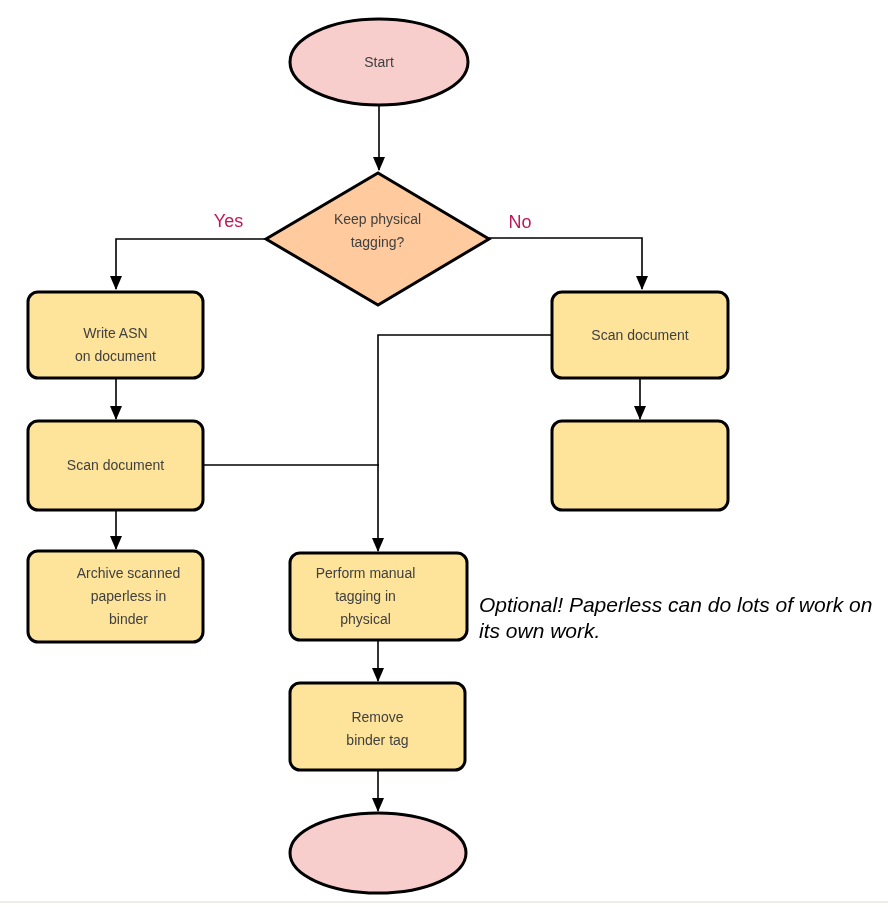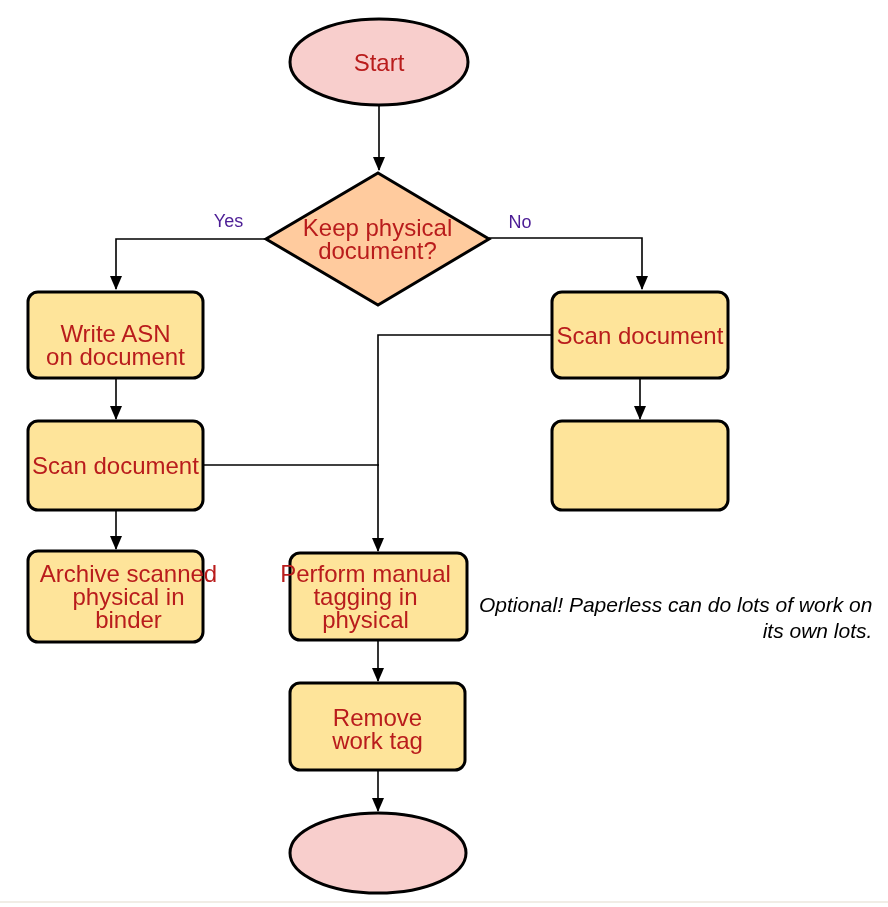--- a/index.html
+++ b/index.html
@@ -30,44 +30,44 @@
     stroke: #000000;
     stroke-width: 3px;
   }
   .node-label {
     position: absolute;
     display: flex;
     flex-direction: column;
     align-items: center;
     justify-content: center;
     text-align: right;
-    font-size: 24px;
+    font-size: 14px;
     line-height: 23px;
-    color: #b91c1c;
+    color: #404040;
   }
   .node-label > div { white-space: nowrap; }
   .edge-label {
     position: absolute;
     font-size: 18px;
     line-height: 22px;
-    color: #4c1d95;
+    color: #be185d;
     display: flex;
     align-items: center;
     justify-content: center;
   }
   .annotation {
     position: absolute;
     left: 479px;
     top: 592px;
     font-size: 21px;
     font-style: italic;
     line-height: 26px;
     color: #000000;
   }
-  .annotation > div { white-space: nowrap; text-align: right; }
+  .annotation > div { white-space: nowrap; }
   .bottom-divider {
     position: absolute;
     left: 0;
     top: 901px;
     width: 888px;
     height: 2px;
     background: #f1ede6;
   }
 </style>
 </head>
@@ -102,60 +102,60 @@
     <rect class="shape" x="552" y="421" width="176" height="89" rx="10" ry="10" fill="#fee49a"></rect>
     <rect class="shape" x="290" y="553" width="177" height="87" rx="10" ry="10" fill="#fee49a"></rect>
     <rect class="shape" x="290" y="683" width="175" height="87" rx="10" ry="10" fill="#fee49a"></rect>
     <ellipse class="shape" cx="378" cy="853" rx="88" ry="40" fill="#f8cecc"></ellipse>
   </svg>
 
   <div class="node-label" style="left:290px;top:19px;width:178px;height:86px">
     <div>Start</div>
   </div>
 
-  <div class="node-label" style="left:266px;top:172px;width:223px;height:133px">
+  <div class="node-label" style="left:266px;top:164px;width:223px;height:133px">
     <div>Keep physical</div>
-    <div>document?</div>
+    <div>tagging?</div>
   </div>
 
   <div class="node-label" style="left:28px;top:292px;width:175px;height:105px">
     <div>Write ASN</div>
     <div>on document</div>
   </div>
 
   <div class="node-label" style="left:28px;top:421px;width:175px;height:89px">
     <div>Scan document</div>
   </div>
 
   <div class="node-label" style="left:28px;top:551px;width:201px;height:91px">
     <div>Archive scanned</div>
-    <div>physical in</div>
+    <div>paperless in</div>
     <div>binder</div>
   </div>
 
   <div class="node-label" style="left:552px;top:292px;width:176px;height:86px">
     <div>Scan document</div>
   </div>
 
 
   <div class="node-label" style="left:290px;top:553px;width:151px;height:87px">
     <div>Perform manual</div>
     <div>tagging in</div>
     <div>physical</div>
   </div>
 
   <div class="node-label" style="left:290px;top:683px;width:175px;height:91px">
     <div>Remove</div>
-    <div>work tag</div>
+    <div>binder tag</div>
   </div>
 
 
   <div class="edge-label" style="left:201px;top:210px;width:55px;height:22px">Yes</div>
   <div class="edge-label" style="left:496px;top:211px;width:48px;height:22px">No</div>
 
   <div class="annotation">
     <div>Optional! Paperless can do lots of work on</div>
-    <div>its own lots.</div>
+    <div>its own work.</div>
   </div>
 
   <div class="bottom-divider"></div>
 
 </div>
 
 </body></html>

